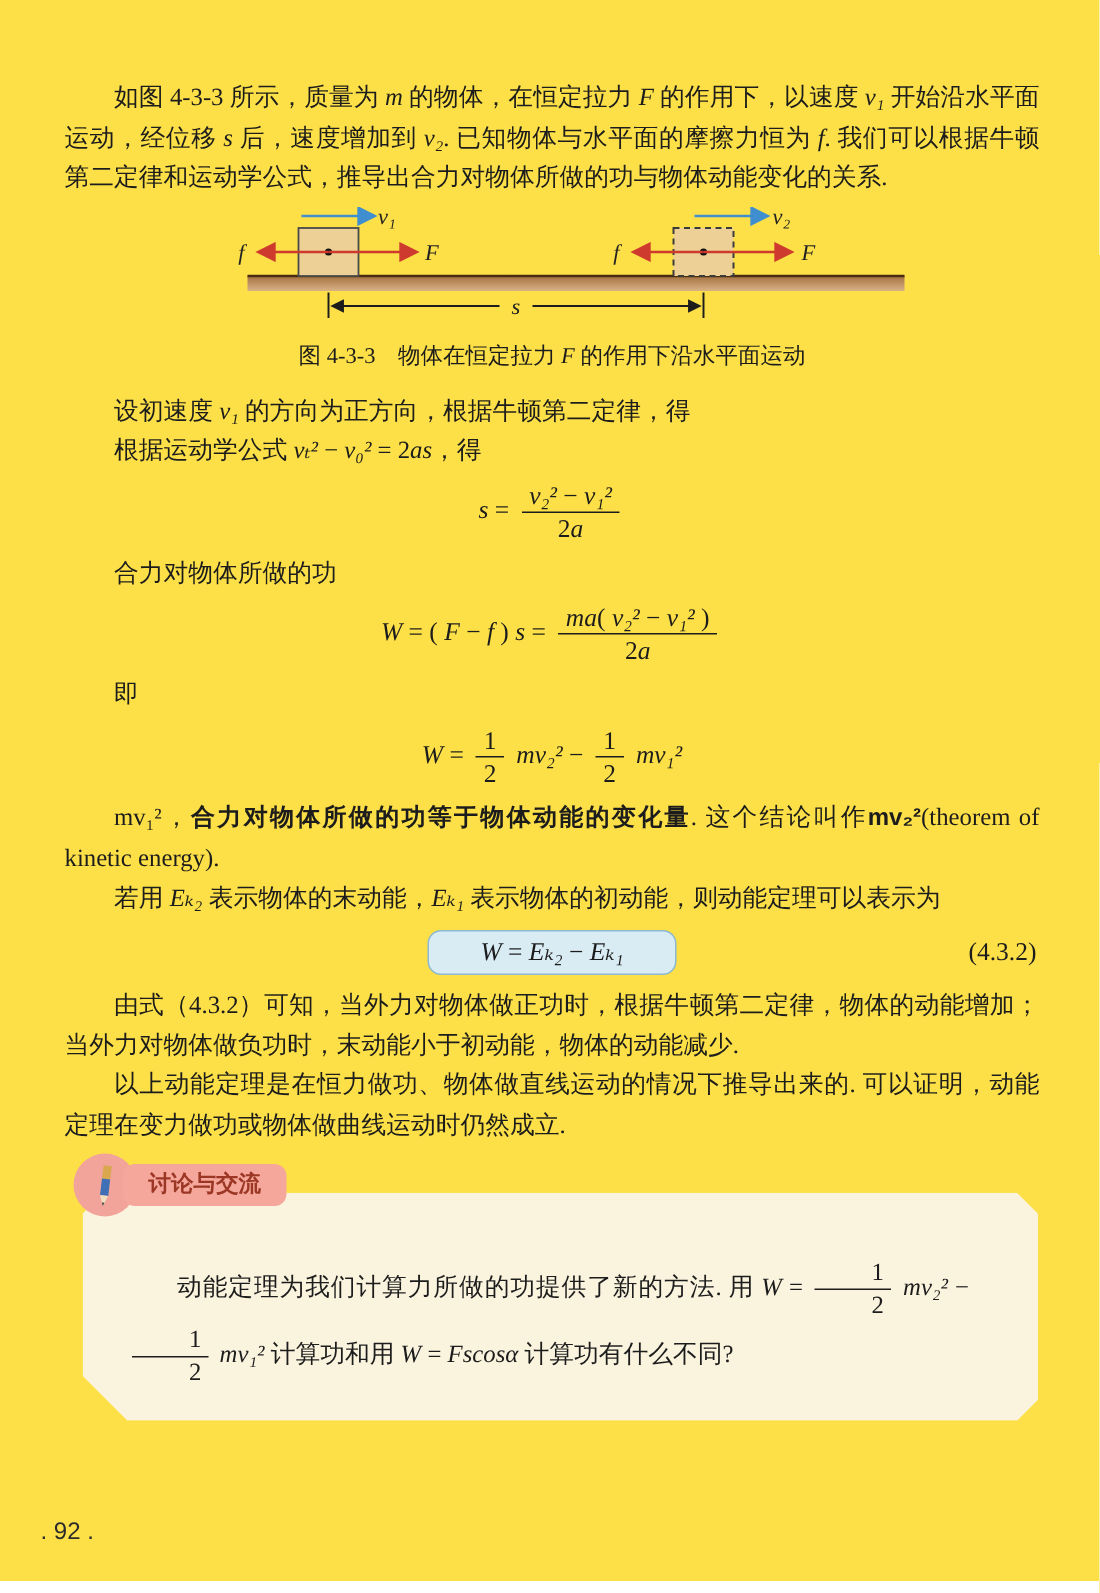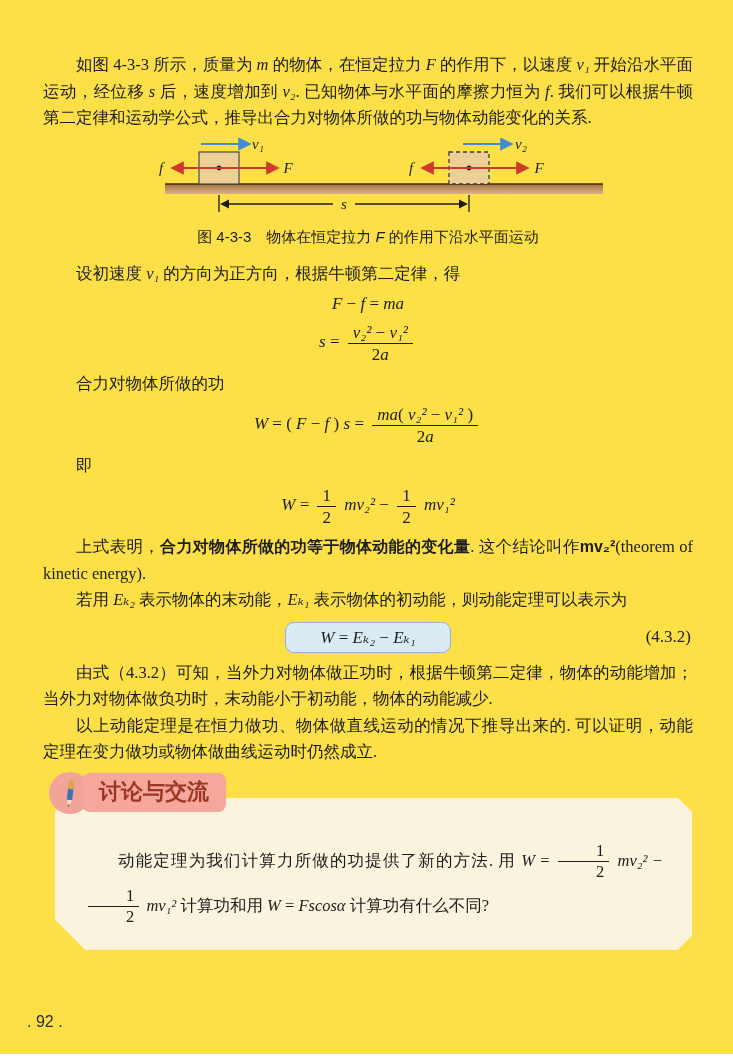--- a/index.html
+++ b/index.html
@@ -22,21 +22,21 @@
   }
   .indent{text-indent:2em;}
   .para i, .eq i, .caption i, .disc-text i{font-style:italic;}
   .hei{font-weight:bold;font-family:"Liberation Sans","DejaVu Sans",sans-serif;font-size:16px;}
   
   .fig{margin:6px 0 0 0;width:650px;}
   .fig svg{display:block;margin-left:102px;}
   .caption{
     display:block;text-align:center;
     font-size:15px;margin-top:6px;color:#1c1c1c;
-    font-family:Liberation Sans, sans-serif;
+    font-family:Liberation Serif, serif;
   }
   .fig-label{
     font-family:"Liberation Serif","DejaVu Serif",serif;
     font-style:italic;font-size:15px;fill:#222;
   }
   
   .eq{
     text-align:center;font-size:17px;margin:5px 0 5px 0;
     line-height:24px;
   }
@@ -54,36 +54,36 @@
     border:1.3px solid #8db8d2;
     border-radius:9px;
     padding:4px 34px;
   }
   .eq-number{position:absolute;right:2px;top:50%;transform:translateY(-50%);font-size:17px;}
   
   .disc-wrap{position:relative;margin:32px 0 0 12px;width:637px;}
   .disc-box{
     background:#faf3de;
     clip-path:polygon(14px 0, calc(100% - 14px) 0, 100% 14px, 100% calc(100% - 14px), calc(100% - 14px) 100%, 30px 100%, 0 calc(100% - 30px), 0 14px);
-    padding:40px 30px 22px 30px;
+    padding:40px 46px 22px 30px;
     min-height:62px;
   }
   .disc-badge-row{
     position:absolute;top:-26px;left:-6px;
     display:flex;align-items:center;z-index:2;
   }
   .disc-circle{
     width:42px;height:42px;border-radius:50%;
     background:#f2a49a;display:flex;align-items:center;justify-content:center;
   }
   .disc-badge{
     display:inline-block;margin-left:-9px;
     background:#f4a79a;color:#9c3726;
     font-family:"Liberation Sans","DejaVu Sans",sans-serif;
-    font-weight:bold;font-size:22px;
+    font-weight:bold;font-size:15px;
     padding:4px 17px 5px 17px;border-radius:8px;
   }
   .disc-text{
     margin:0;font-size:16.5px;line-height:45px;
     text-align:justify;text-indent:2em;color:#1c1c1c;
   }
   .disc-text .frac{margin:0 3px;}
   .page-number{
     position:absolute;left:27px;top:1013px;
     font-size:16px;color:#2b2b2b;
@@ -142,24 +142,22 @@
         <line x1="324" y1="57" x2="324" y2="74" stroke="#1c1c1c" stroke-width="1.3"></line>
         <line x1="188" y1="66" x2="77" y2="66" stroke="#1c1c1c" stroke-width="1.3" marker-end="url(#mk)"></line>
         <line x1="210" y1="66" x2="321" y2="66" stroke="#1c1c1c" stroke-width="1.3" marker-end="url(#mk)"></line>
         <text class="fig-label" x="199" y="71" text-anchor="middle">s</text>
       </svg>
       <figcaption class="caption">图 4-3-3　物体在恒定拉力 <i>F</i> 的作用下沿水平面运动</figcaption>
     </figure>
 
     <p class="para indent" style="margin-top:14px;">设初速度 <i>v₁</i> 的方向为正方向，根据牛顿第二定律，得</p>
 
-    <div class="eq">
-      <span><i>F</i> − <i>f</i> = <i>ma</i></span>
-    </div>
-
+
+    <p class="para indent">根据运动学公式 <i>vₜ²</i> − <i>v₀²</i> = 2<i>as</i>，得</p>
 
     <div class="eq eq-tall">
       <span><i>s</i> =</span>
       <span class="frac">
         <span class="num"><i>v₂²</i> − <i>v₁²</i></span>
         <span class="den">2<i>a</i></span>
       </span>
     </div>
 
     <p class="para indent">合力对物体所做的功</p>
@@ -181,21 +179,21 @@
         <span class="den">2</span>
       </span>
       <span><i>mv₂²</i> −</span>
       <span class="frac">
         <span class="num">1</span>
         <span class="den">2</span>
       </span>
       <span><i>mv₁²</i></span>
     </div>
 
-    <p class="para indent" style="margin-top:6px;"><span>上式表明，</span><span class="hei">合力对物体所做的功等于物体动能的变化量</span><span>. 这个结论叫作</span><span class="hei">mv₂²</span><span>(theorem of kinetic energy).</span></p>
+    <p class="para indent" style="margin-top:6px;"><span>mv₁²，</span><span class="hei">合力对物体所做的功等于物体动能的变化量</span><span>. 这个结论叫作</span><span class="hei">mv₂²</span><span>(theorem of kinetic energy).</span></p>
 
     <p class="para indent">若用 <i>Eₖ₂</i> 表示物体的末动能，<i>Eₖ₁</i> 表示物体的初动能，则动能定理可以表示为</p>
 
     <div class="theorem-row">
       <span class="theorem-box"><i>W</i> = <i>Eₖ₂</i> − <i>Eₖ₁</i></span>
       <span class="eq-number">(4.3.2)</span>
     </div>
 
     <p class="para indent">由式（4.3.2）可知，当外力对物体做正功时，根据牛顿第二定律，物体的动能增加；当外力对物体做负功时，末动能小于初动能，物体的动能减少.</p>
     <p class="para indent">以上动能定理是在恒力做功、物体做直线运动的情况下推导出来的. 可以证明，动能定理在变力做功或物体做曲线运动时仍然成立.</p>

